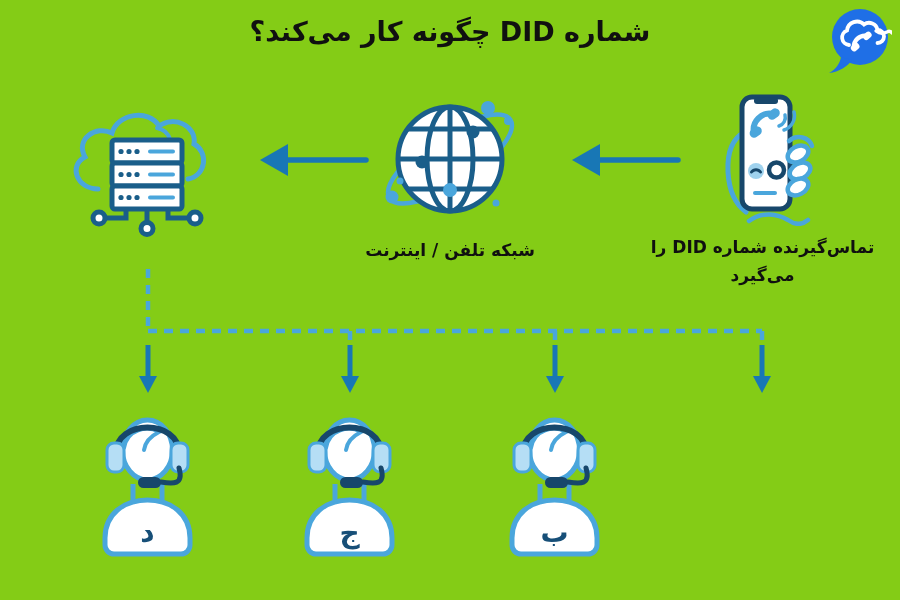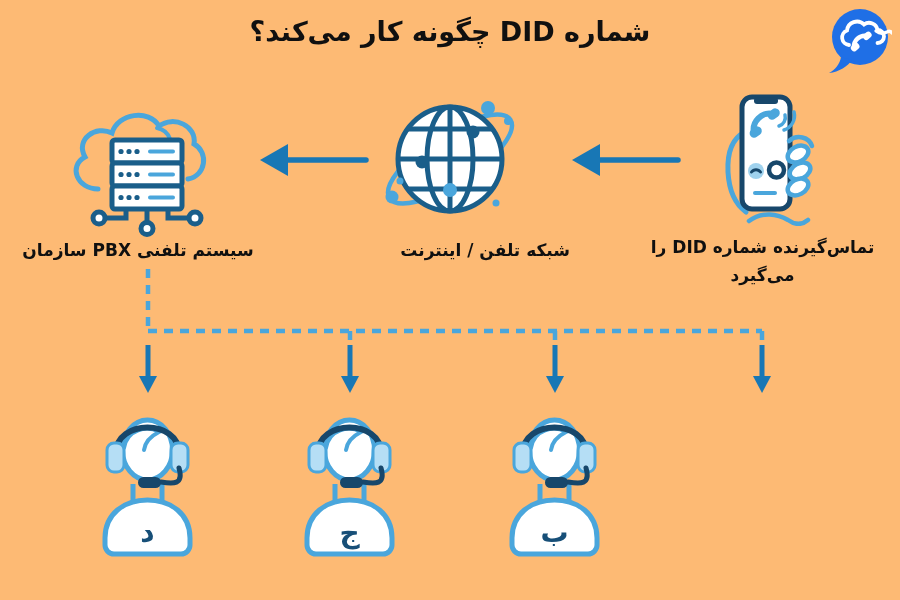--- a/index.html
+++ b/index.html
@@ -1,17 +1,17 @@
 <!DOCTYPE html>
 <html lang="fa"><head>
 <meta charset="utf-8">
 <style>
   html,body{margin:0;padding:0;background:#fff;}
   .canvas{
-    position:relative;width:900px;height:600px;background:#fdba74;
+    position:relative;width:900px;height:600px;background:#84cc16;
     font-family:"DejaVu Sans",sans-serif;overflow:hidden;
   }
   .abs{position:absolute;}
   .title{
     left:0;right:0;top:16px;text-align:center;direction:rtl;
     font-size:27px;font-weight:bold;color:#101010;letter-spacing:0;
   }
   .node-label{
     font-size:17px;font-weight:bold;color:#101010;text-align:center;
     direction:rtl;line-height:1.65;
@@ -123,22 +123,21 @@
     </svg>
   </div>
   <div class="abs" style="left:248px;top:138px;width:125px;height:44px;">
     <svg viewBox="0 0 125 44" width="125" height="44">
       <line x1="118" y1="22" x2="24" y2="22" stroke="#1877b5" stroke-width="5.5" stroke-linecap="round"></line>
       <path d="M40,6 L12,22 L40,38 Z" fill="#1877b5"></path>
     </svg>
   </div>
 
   <div class="abs node-label" style="left:645px;top:233px;width:235px;">تماس‌گیرنده شماره DID را می‌گیرد</div>
-  <div class="abs node-label" style="left:330px;top:236px;width:240px;text-align:right;">شبکه تلفن / اینترنت</div>
-  <div class="abs node-label" style="left:18px;top:236px;width:240px;">سیستم تلفنی PBX سازمان</div>
+  <div class="abs node-label" style="left:330px;top:236px;width:240px;">شبکه تلفن / اینترنت</div>
 
   <div class="abs" style="left:0;top:265px;width:900px;height:135px;">
     <svg viewBox="0 0 900 135" width="900" height="135">
       <g stroke="#4aa6dc" stroke-width="4.5" fill="none" stroke-dasharray="9 7">
         <path d="M148,4 V66"></path>
         <path d="M148,66 H762"></path>
         <path d="M350,66 v10"></path>
         <path d="M555,66 v10"></path>
         <path d="M762,66 v10"></path>
       </g>

